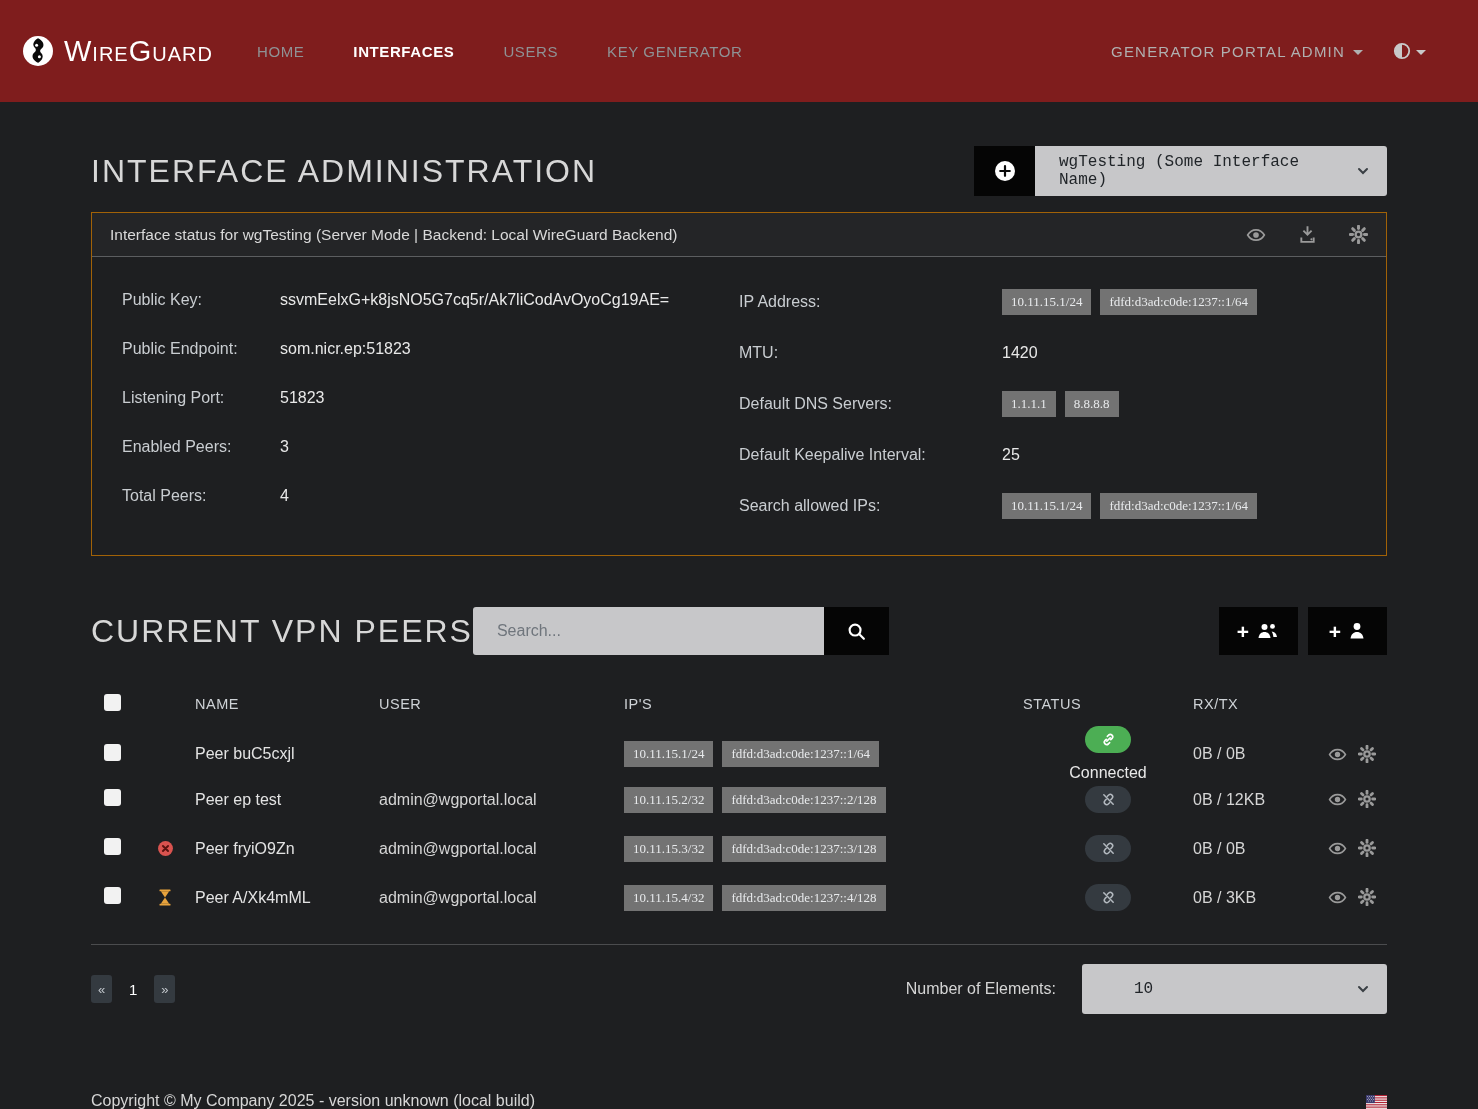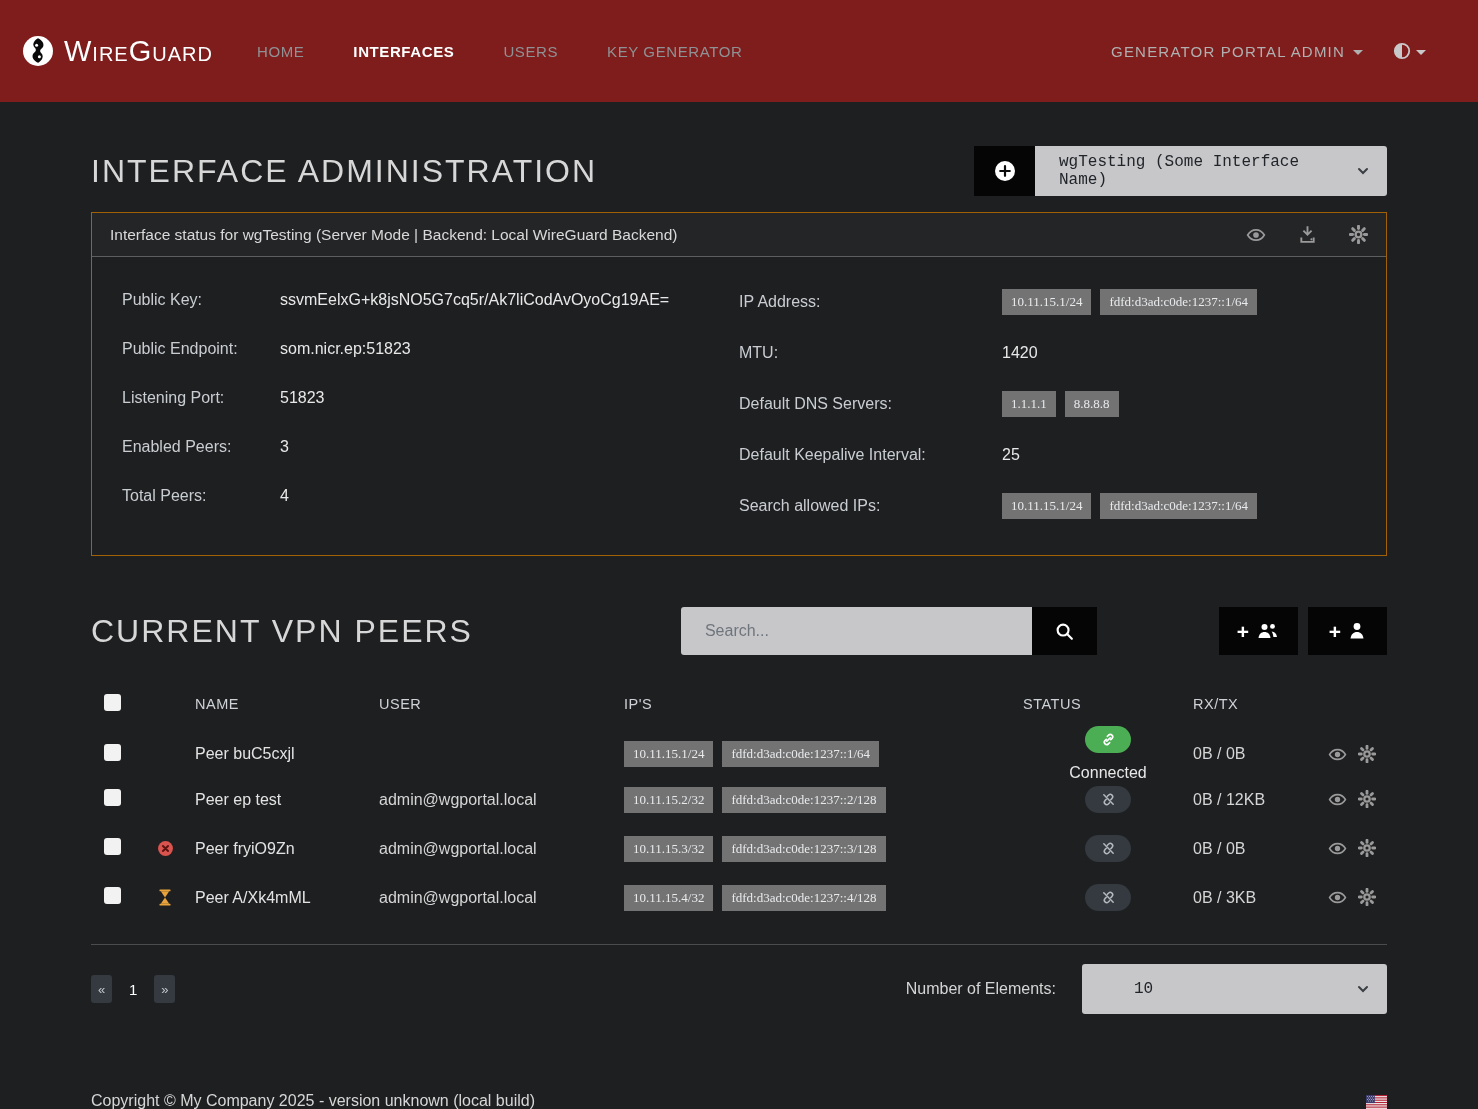--- a/index.html
+++ b/index.html
@@ -45,21 +45,21 @@
   .field-row:last-child { margin-bottom:0; }
   .col-left .field-label { width:158px; }
   .col-right .field-label { width:263px; }
   .field-label { color:#c9cdd1; flex-shrink:0; }
   .field-value { color:#e8e8e8; }
   .badges { display:flex; gap:9px; }
   .badge { background:#737373; color:#e8eaec; font-family:Liberation Serif, serif; font-size:13px; padding:5px 9px; border-radius:0; white-space:nowrap; }
 
   
   .peers-head { display:flex; align-items:center; margin-top:51px; }
-  .search-group { display:flex; margin-left:208px; }
+  .search-group { display:flex; }
   .search-input { width:351px; height:48px; background:#c7c7c9; border:none; outline:none; padding:0 24px; font-size:16px; color:#212529; border-radius:3px 0 0 3px; font-family:"Liberation Sans",sans-serif; }
   .search-input::placeholder { color:#6f757c; }
   .search-btn { width:65px; height:48px; background:#050505; border:none; color:#fff; display:flex; align-items:center; justify-content:center; cursor:pointer; }
   .add-group { margin-left:auto; display:flex; gap:10px; }
   .btn-add { width:79px; height:48px; background:#050505; border:none; color:#fff; display:flex; align-items:center; justify-content:center; gap:7px; cursor:pointer; }
   .plus-sign { font-size:21px; font-weight:bold; color:#fff; line-height:1; }
 
   
   .peers-table { margin-top:27px; border-bottom:1px solid #4b4c4e; padding-bottom:22px; }
   .trow { display:grid; grid-template-columns:44px 60px 184px 245px 399px 170px 135px 1fr; align-items:center; height:49px; }

